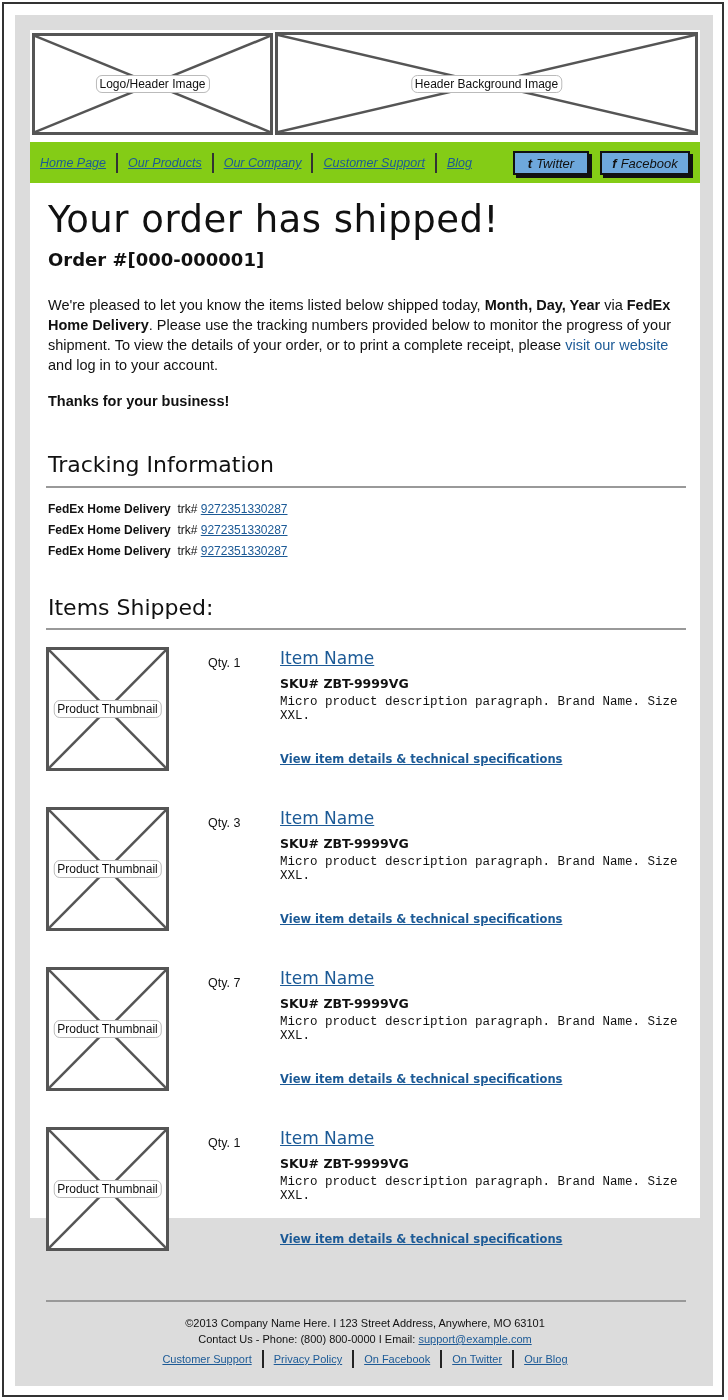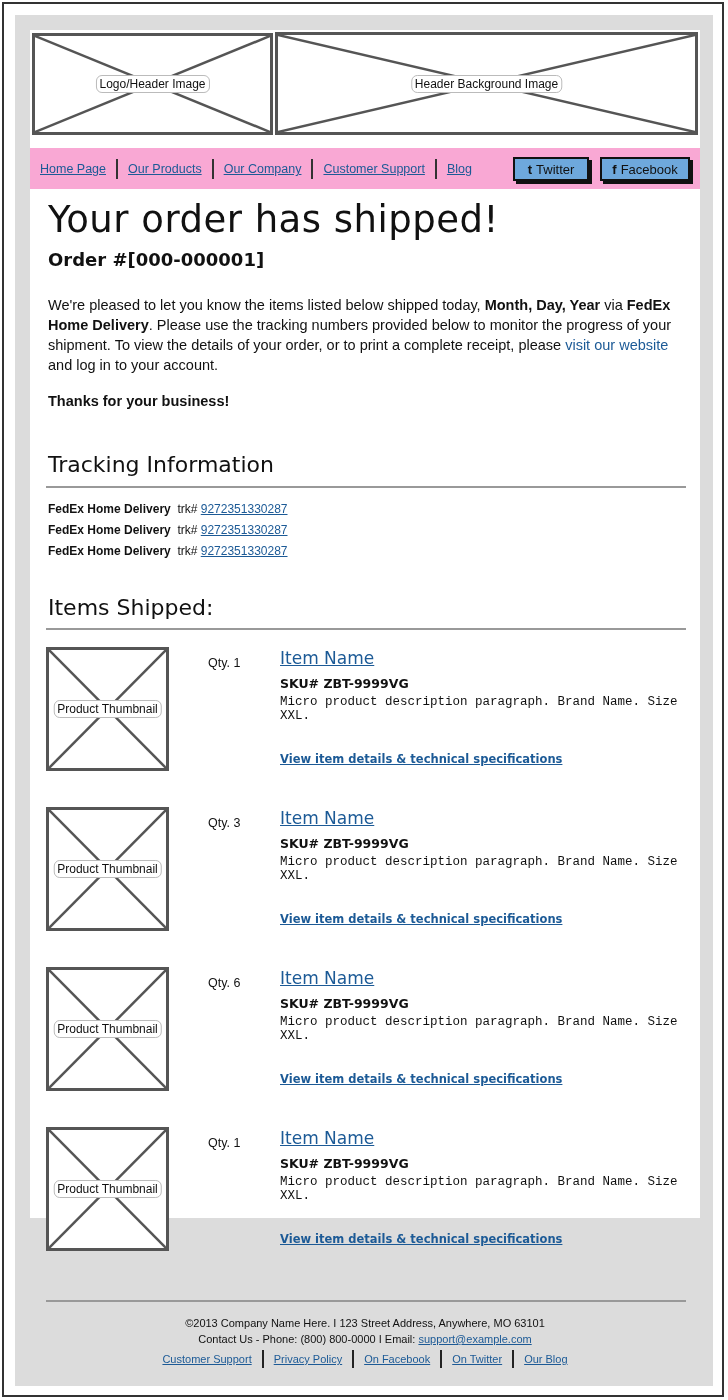--- a/index.html
+++ b/index.html
@@ -6,21 +6,21 @@
   html, body { width: 728px; height: 1400px; background: #fff; overflow: hidden; }
   body { font-family: "DejaVu Sans", sans-serif; color: #111; position: relative; }
   .frame { position: absolute; left: 2px; top: 2px; width: 722px; height: 1395px; border: 2px solid #333; background: #fff; }
   .gray-bg { position: absolute; left: 15px; top: 15px; width: 698px; height: 1371px; background: #dcdcdc; }
   .content { position: absolute; left: 30px; top: 30px; width: 670px; height: 1188px; background: #fff; }
 
   .ph { position: absolute; border: 3px solid #555; background: #fff; overflow: hidden; }
   .ph svg { position: absolute; left: 0; top: 0; width: 100%; height: 100%; }
   .ph .ph-label { position: absolute; left: 50%; top: 50%; transform: translate(-50%, -50%); background: #fff; border: 1px solid #bbb; border-radius: 6px; padding: 1px 3px; font-size: 12px; white-space: nowrap; color: #111; font-family: "Liberation Sans", sans-serif; }
 
-  .navbar { position: absolute; left: 0; top: 118px; width: 670px; height: 41px; background: #f9a8d4; }
+  .navbar { position: absolute; left: 0; top: 112px; width: 670px; height: 41px; background: #84cc16; font-style: italic; }
   .nav-links { position: absolute; left: 10px; top: 11px; display: flex; align-items: center; font-size: 12.5px; font-family: "Liberation Sans", sans-serif; }
   .nav-links a { color: #1c5a96; text-decoration: underline; white-space: nowrap; }
   .nav-sep { width: 2px; height: 20px; background: #333; margin: 0 10px; }
   .social { position: absolute; top: 9px; height: 24px; background: #6ea8dc; border: 2px solid #111; box-shadow: 3px 3px 0 #111; font-size: 13px; font-family: "Liberation Sans", sans-serif; display: flex; align-items: center; justify-content: center; gap: 4px; color: #111; cursor: pointer; }
   .social .ico { font-weight: bold; font-size: 13px; }
 
   h1 { position: absolute; left: 18px; top: 168px; font-size: 37px; font-weight: normal; font-family: "DejaVu Sans", sans-serif; letter-spacing: 0.5px; }
   .order-no { position: absolute; left: 18px; top: 219px; font-size: 18px; font-weight: bold; }
   .intro { position: absolute; left: 18px; top: 265px; width: 640px; font-size: 14.5px; line-height: 20px; font-family: "Liberation Sans", sans-serif; }
   .intro b { font-weight: bold; }
@@ -151,21 +151,21 @@
   </div>
 
   <div class="item" style="top:937px;">
     <div class="ph">
       <svg viewBox="0 0 100 100" preserveAspectRatio="none">
           <line x1="0" y1="0" x2="100" y2="100" stroke="#555" stroke-width="2.5" vector-effect="non-scaling-stroke"></line>
           <line x1="100" y1="0" x2="0" y2="100" stroke="#555" stroke-width="2.5" vector-effect="non-scaling-stroke"></line>
         </svg>
       <span class="ph-label">Product Thumbnail</span>
     </div>
-    <span class="qty">Qty. 6</span>
+    <span class="qty">Qty. 7</span>
     <a class="name">Item Name</a>
     <span class="sku">SKU# ZBT-9999VG</span>
     <span class="desc">Micro product description paragraph. Brand Name. Size XXL.</span>
     <a class="details">View item details &amp; technical specifications</a>
   </div>
 
   <div class="item" style="top:1097px;">
     <div class="ph">
       <svg viewBox="0 0 100 100" preserveAspectRatio="none">
           <line x1="0" y1="0" x2="100" y2="100" stroke="#555" stroke-width="2.5" vector-effect="non-scaling-stroke"></line>

